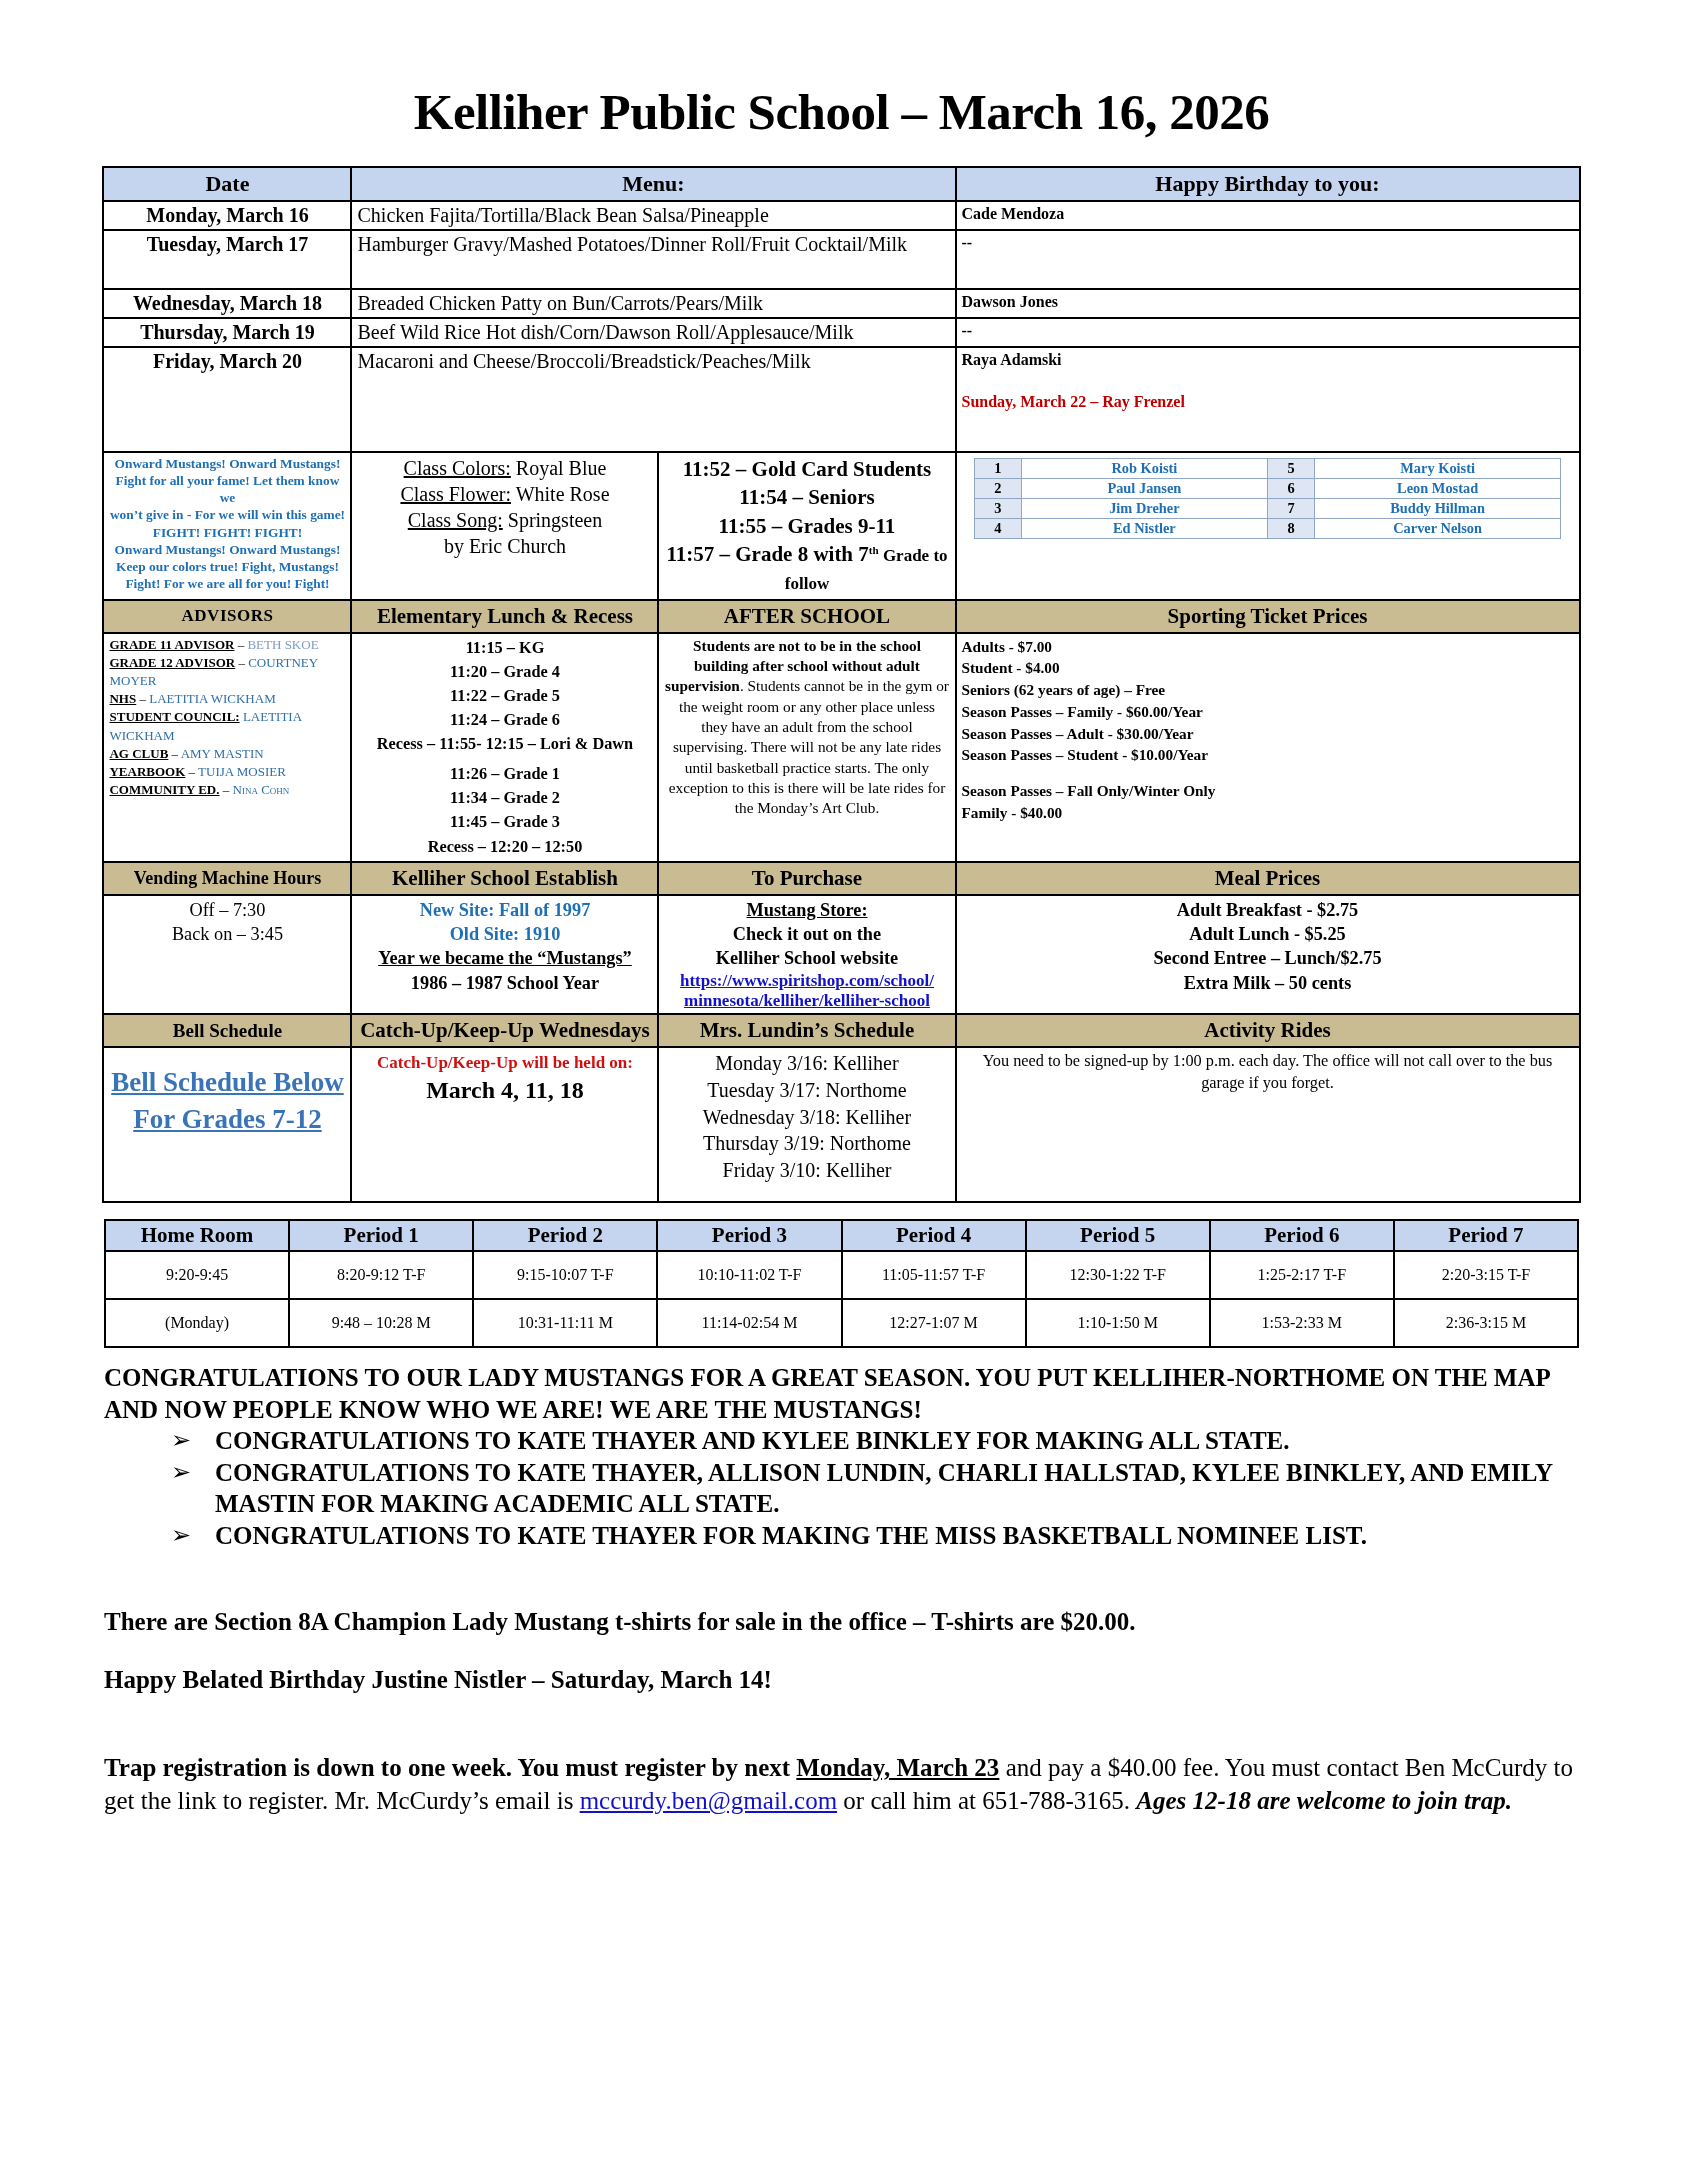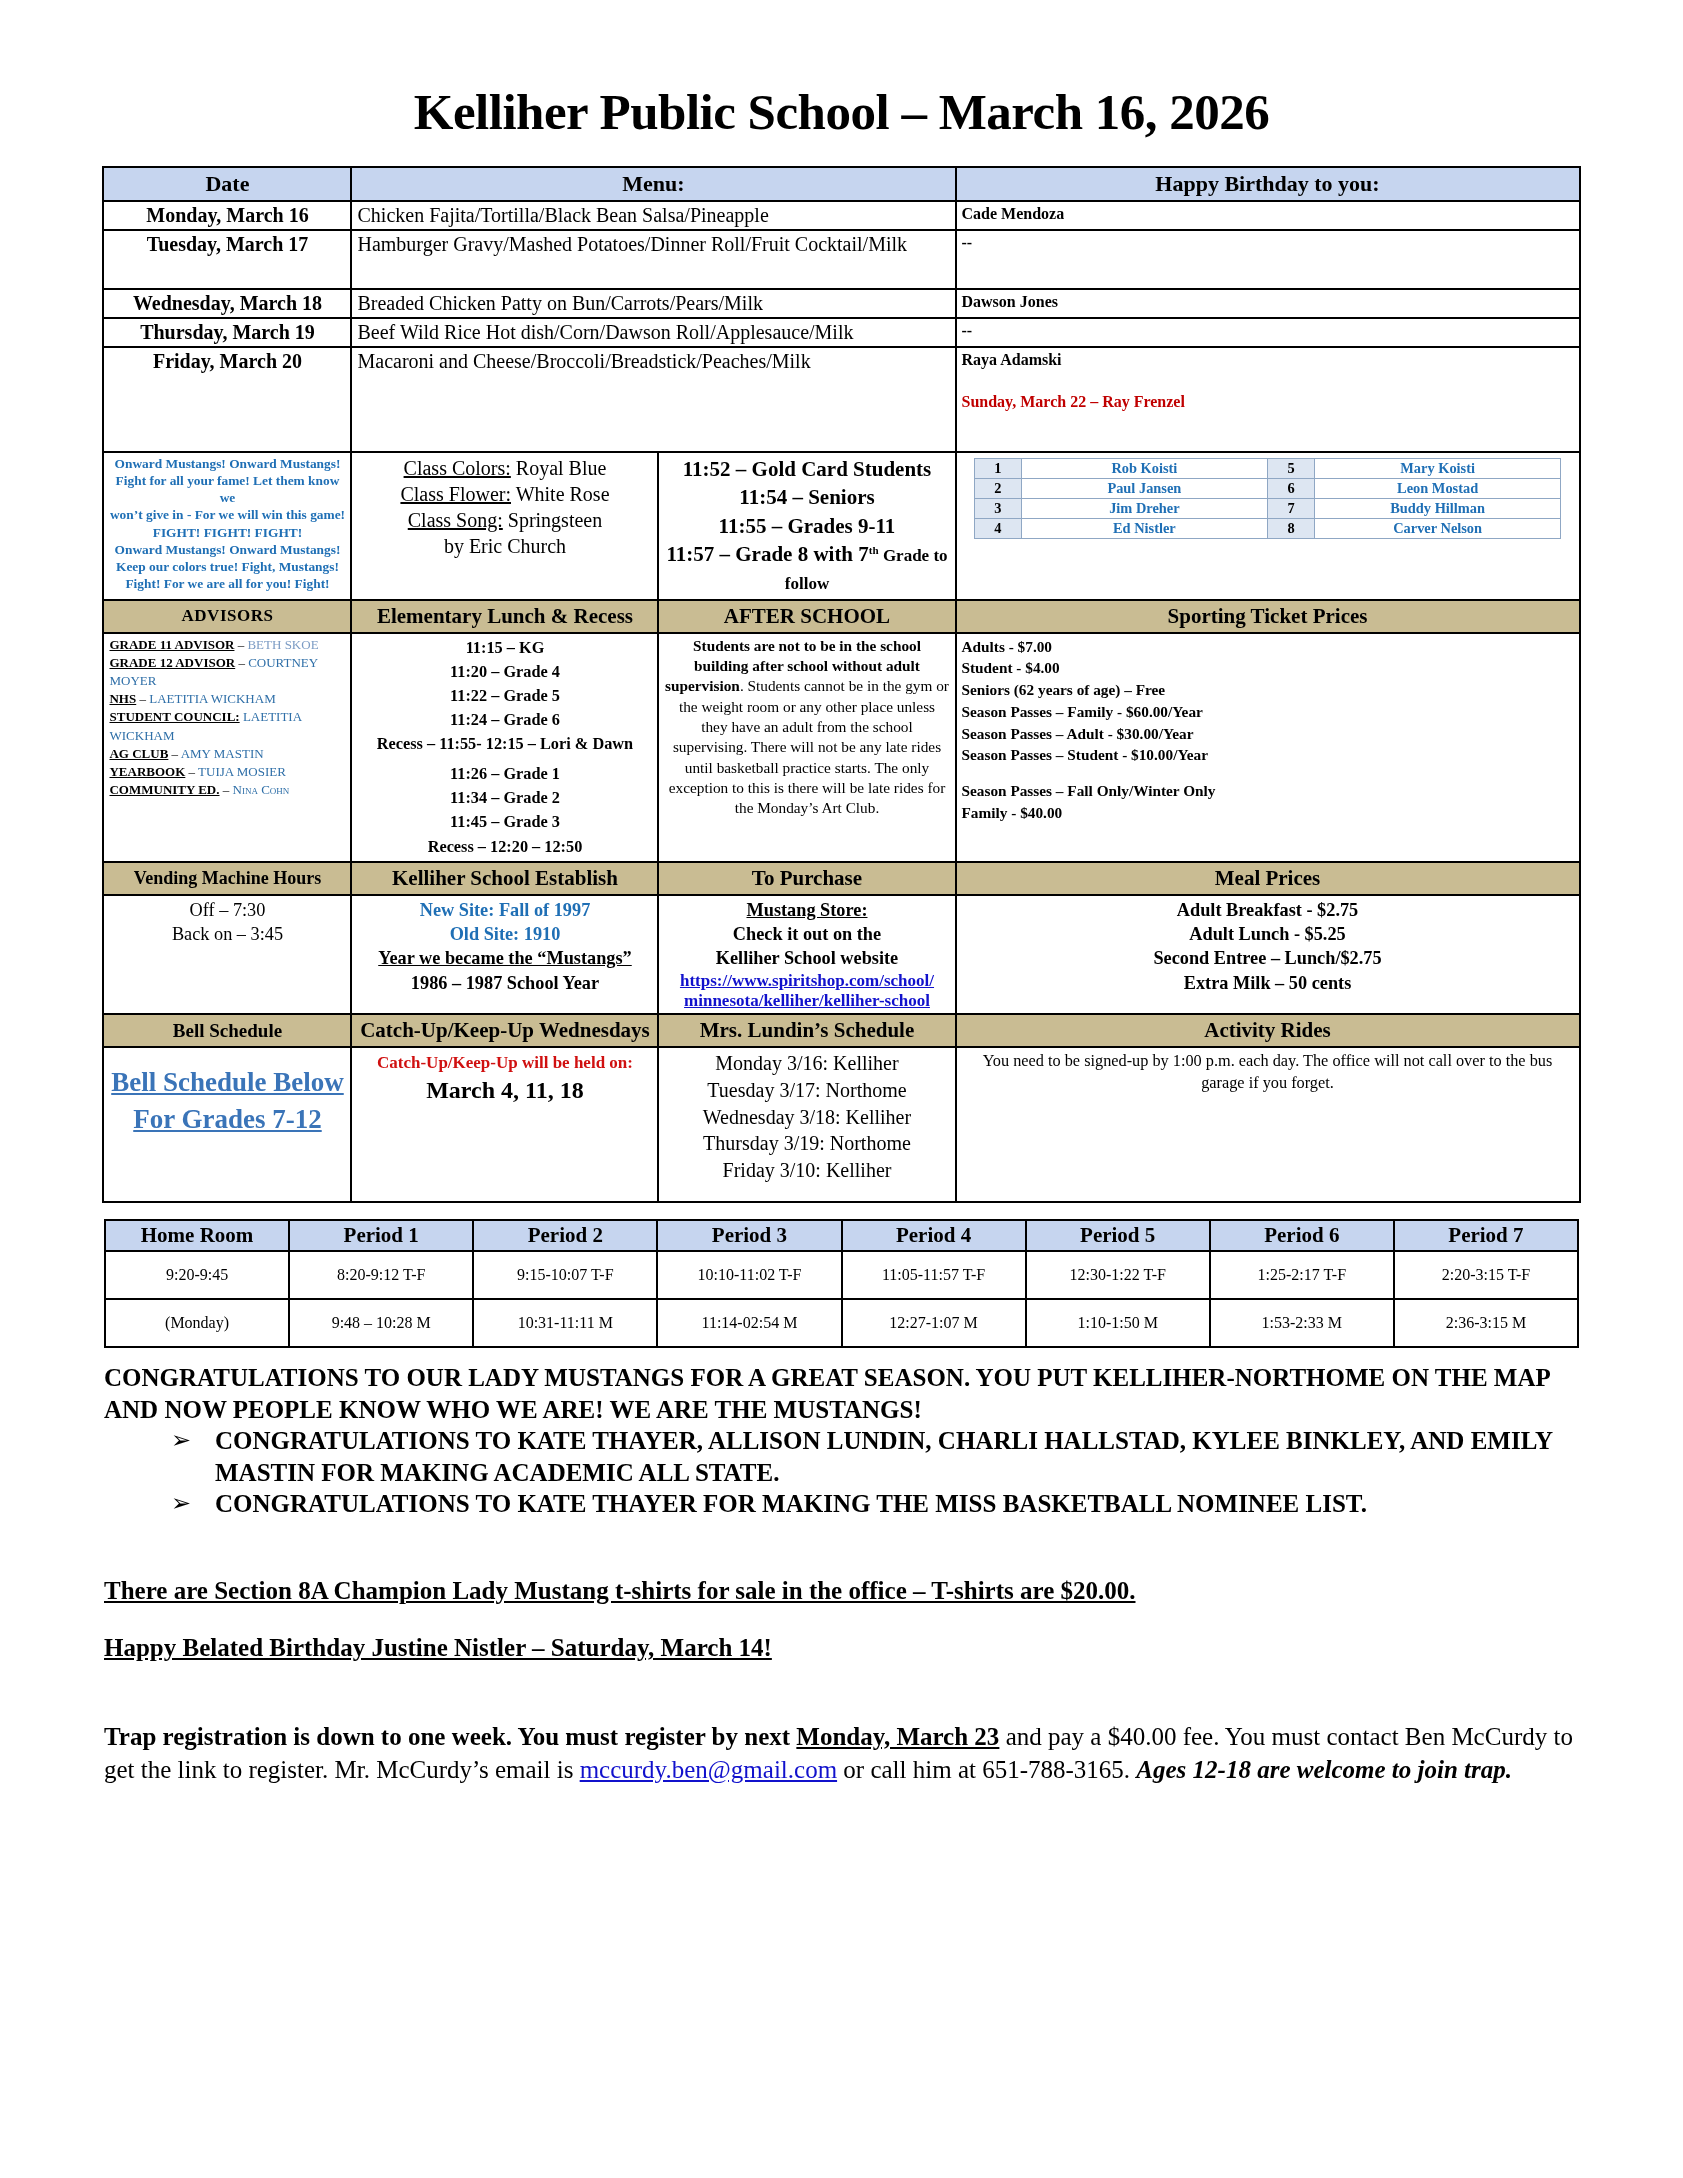--- a/index.html
+++ b/index.html
@@ -263,21 +263,20 @@
     font-size: 24px;
     font-weight: normal;
   }
   .blockgap { height: 30px; }
   .para2 {
     width: 1475px;
     margin: 0 auto;
     font-size: 25px;
     font-weight: bold;
     line-height: 1.3;
-    text-decoration: underline;
   }
   .para3 {
     width: 1475px;
     margin: 0 auto;
     font-size: 25px;
     line-height: 1.32;
   }
   .para3 .b { font-weight: bold; }
   .para3 .u { text-decoration: underline; font-weight: bold; }
   .para3 .mail { color: #1111cc; text-decoration: underline; }
@@ -531,20 +530,21 @@
       <td>1:10-1:50 M</td>
       <td>1:53-2:33 M</td>
       <td>2:36-3:15 M</td>
     </tr>
   </tbody>
     </table>
 
   <div class="announce">
     <p>CONGRATULATIONS TO OUR LADY MUSTANGS FOR A GREAT SEASON.  YOU PUT KELLIHER-NORTHOME ON THE MAP AND NOW PEOPLE KNOW WHO WE ARE!  WE ARE THE MUSTANGS!</p>
     <ul class="bullets">
+      <li>CONGRATULATIONS TO KATE THAYER AND KYLEE BINKLEY FOR MAKING ALL STATE.</li>
       <li>CONGRATULATIONS TO KATE THAYER, ALLISON LUNDIN, CHARLI HALLSTAD, KYLEE BINKLEY, AND EMILY MASTIN FOR MAKING ACADEMIC ALL STATE.</li>
       <li>CONGRATULATIONS TO KATE THAYER FOR MAKING THE MISS BASKETBALL NOMINEE LIST.</li>
     </ul>
   </div>
 
   <div class="blockgap"></div>
 
   <div class="para2">
     <p>There are Section 8A Champion Lady Mustang t-shirts for sale in the office – T-shirts are $20.00.</p>
     <p>Happy Belated Birthday Justine Nistler – Saturday, March 14!</p>

